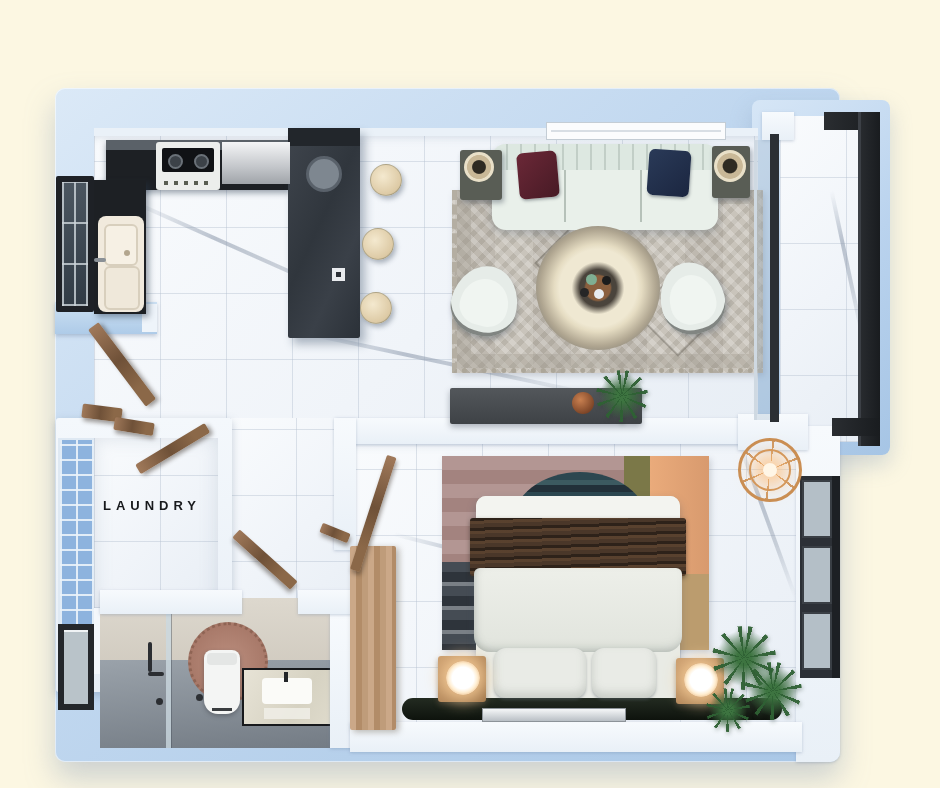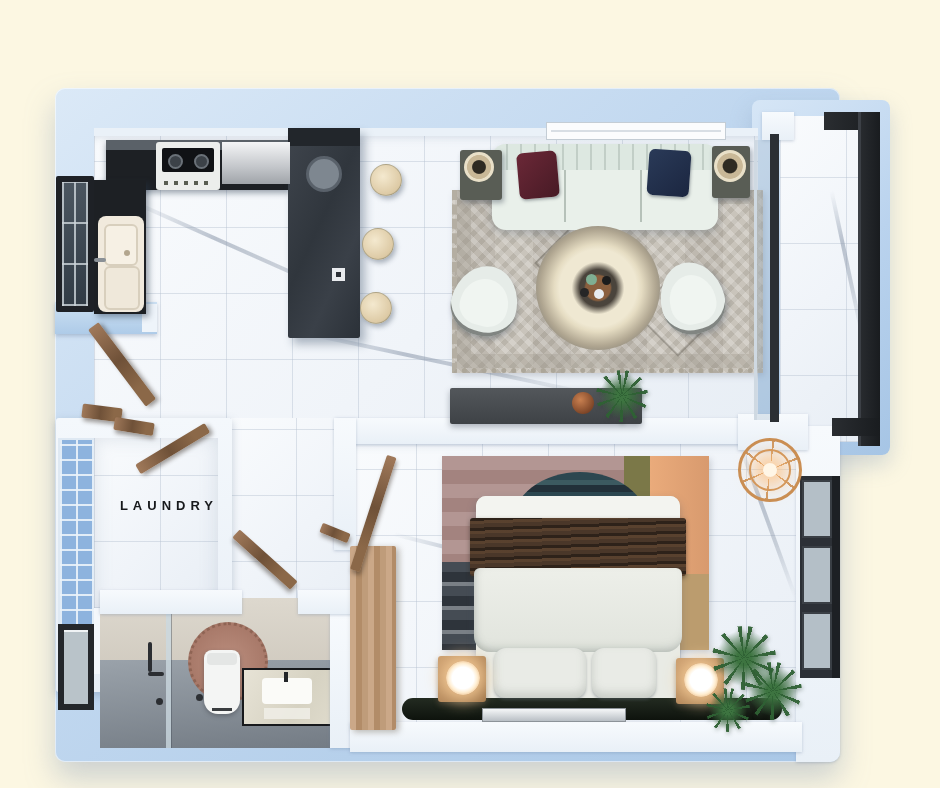--- a/index.html
+++ b/index.html
@@ -146,21 +146,21 @@
   .laundry-box{left:56px;top:418px;width:176px;height:274px;border-radius:3px;z-index:1;
     background:linear-gradient(180deg,#f4f8fc,#e7eef6);box-shadow:0 3px 8px rgba(100,120,150,.35);}
   .lb-floor{position:absolute;left:38px;top:20px;width:124px;height:170px;
     box-shadow:inset 0 0 18px rgba(140,155,175,.25);}
   .lb-lower{position:absolute;left:38px;top:190px;width:124px;height:66px;background:#f3f7fb;}
   .lb-window{position:absolute;left:2px;top:20px;width:34px;height:216px;background:#8db3de;
     background-image:
       repeating-linear-gradient(0deg,rgba(235,243,250,.9) 0 2px,transparent 2px 15px),
       repeating-linear-gradient(90deg,rgba(235,243,250,.9) 0 2px,transparent 2px 16px);
     border:2px solid #dfe9f3;}
-  .laundry-label{position:absolute;left:30px;top:80px;width:132px;text-align:right;
+  .laundry-label{position:absolute;left:30px;top:80px;width:132px;text-align:center;
     font-size:13px;font-weight:700;letter-spacing:5px;color:#17191c;}
 
   
   .bathroom{left:100px;top:598px;width:252px;height:150px;overflow:hidden;z-index:2;}
   .bath-wall{position:absolute;left:0;top:0;width:252px;height:80px;
     background:linear-gradient(180deg,#ddd8ce,#cfc9be);}
   .bath-floor{position:absolute;left:0;top:62px;width:252px;height:88px;
     background:linear-gradient(175deg,#9aa2aa,#737b84);}
   .shower-glass{position:absolute;left:66px;top:0;width:5px;height:150px;
     background:rgba(202,216,224,.8);box-shadow:1px 0 0 rgba(70,80,90,.45);}

